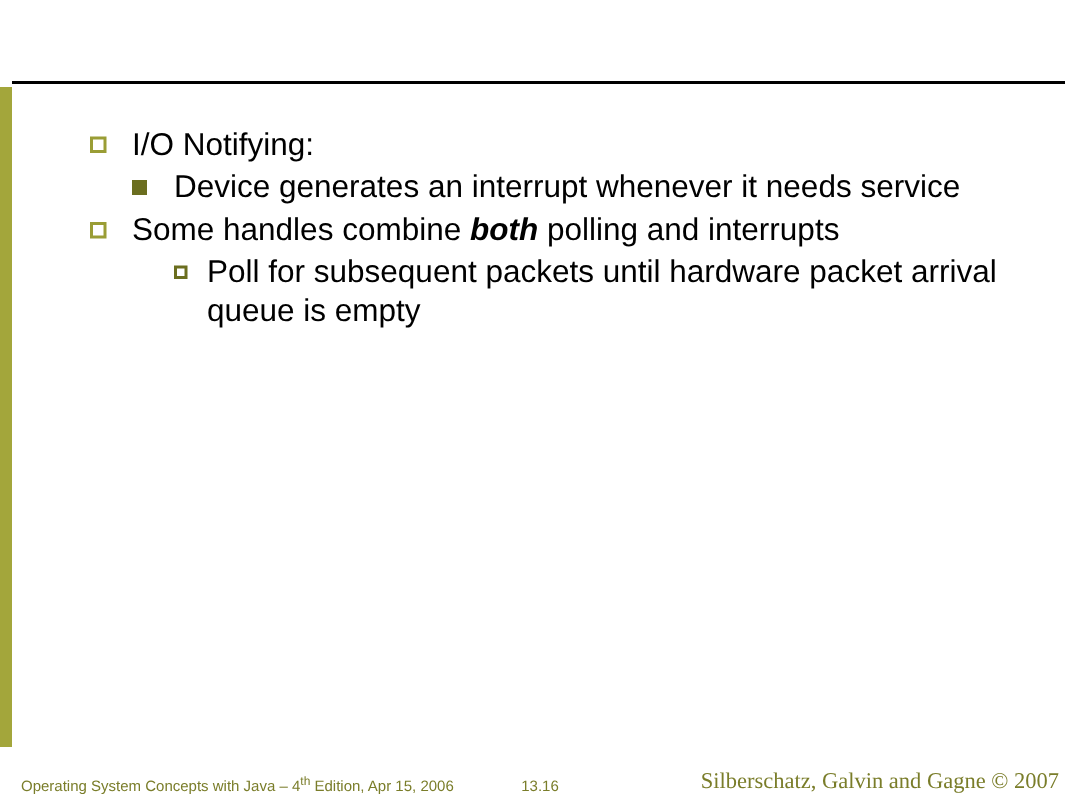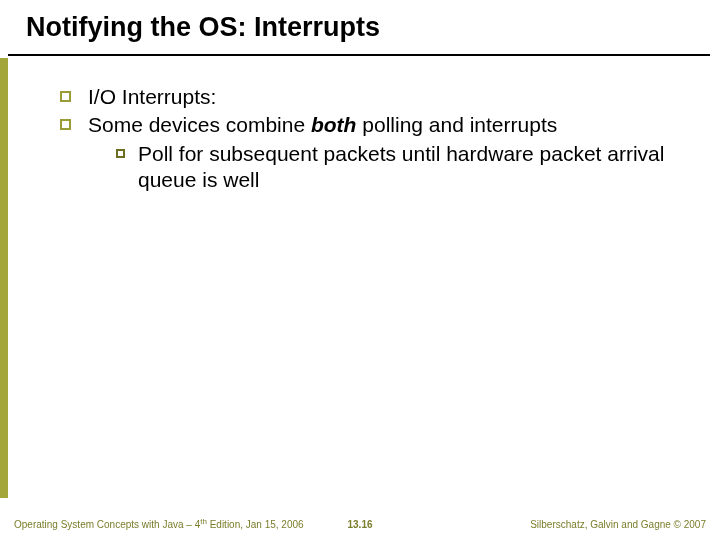--- a/index.html
+++ b/index.html
@@ -112,53 +112,55 @@
     color: #7a7d2a;
   }
   .footer-center {
     position: absolute;
     left: 0;
     right: 0;
     bottom: 10px;
     text-align: center;
     font-size: 10px;
     color: #7a7d2a;
-    font-weight: bold;
   }
   .footer-right {
     position: absolute;
     right: 14px;
     bottom: 10px;
-    font-size: 10px;
+    font-size: 15px;
     color: #7a7d2a;
+    font-family: Liberation Serif, serif;
   }
   .sup { font-size: 8px; vertical-align: super; }
 </style>
 </head>
 <body>
 
 <div class="slide">
   <div class="left-bar"></div>
 
-  <div class="title">Notifying the OS: Interrupts</div>
   <div class="title-underline"></div>
 
   <div class="content">
 
     <div class="lvl1">
-      <span>I/O Interrupts:</span>
+      <span>I/O Notifying:</span>
+    </div>
+    <div class="lvl2">
+      <span>Device generates an interrupt whenever it needs service</span>
     </div>
 
     <div class="lvl1">
-      <span>Some devices combine </span><span class="bold-inline">both</span><span> polling and interrupts</span>
+      <span>Some handles combine </span><span class="bold-inline">both</span><span> polling and interrupts</span>
     </div>
     <div class="lvl3">
-      <span>Poll for subsequent packets until hardware packet arrival queue is well</span>
+      <span>Poll for subsequent packets until hardware packet arrival queue is empty</span>
     </div>
 
   </div>
 
   <div class="footer-left">
-    <span>Operating System Concepts with Java – 4</span><span class="sup">th</span><span> Edition, Jan 15, 2006</span>
+    <span>Operating System Concepts with Java – 4</span><span class="sup">th</span><span> Edition, Apr 15, 2006</span>
   </div>
   <div class="footer-center">13.16</div>
   <div class="footer-right">Silberschatz, Galvin and Gagne © 2007</div>
 </div>
 
 </body></html>

